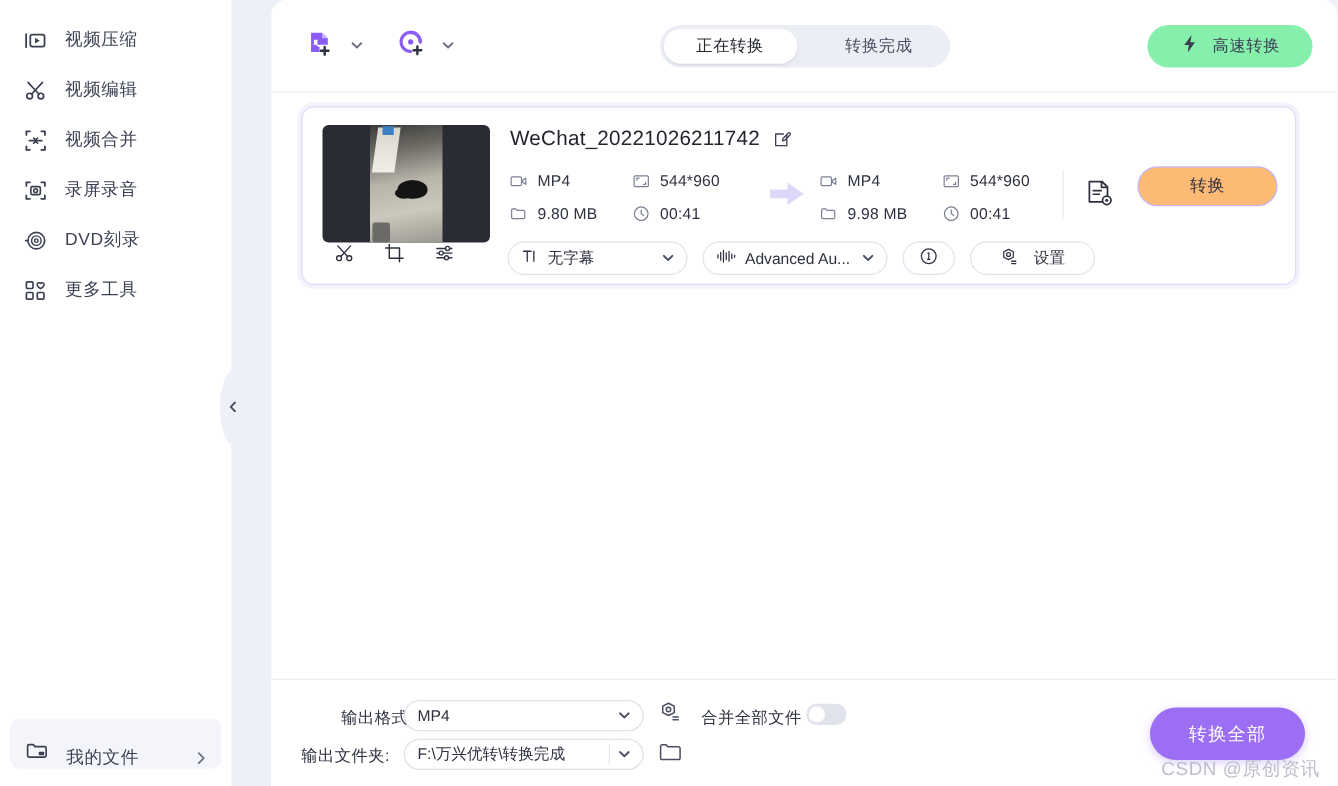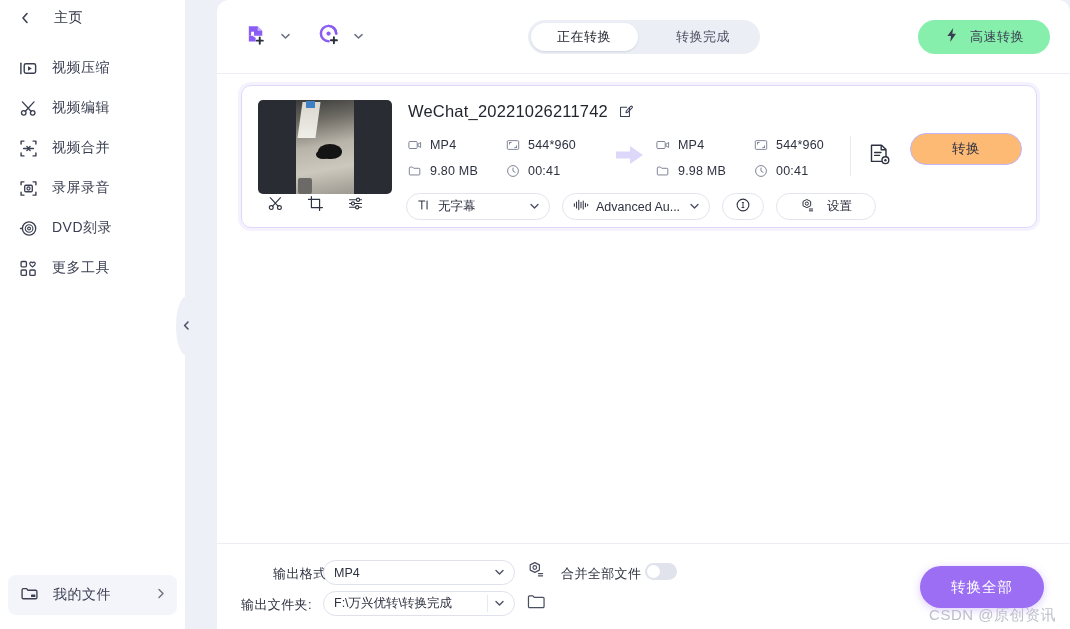--- a/index.html
+++ b/index.html
@@ -39,21 +39,21 @@
   .nav-item.active {
     background: linear-gradient(90deg, #ece7fd 0%, #f3effe 60%, #faf8ff 100%);
   }
   .nav-item .ico { width: 20px; height: 20px; display: flex; align-items: center; justify-content: center; flex: none; }
   .nav-item .txt { font-size: 14px; letter-spacing: .5px; }
   .nav-item.active .txt { color: #2b2d3a; }
 
   .sidebar-bottom { margin-top: auto; padding: 0 8px 14px 8px; }
   .myfiles {
     height: 40px; border-radius: 8px; background: #f4f5fa;
-    display: flex; align-items: center; padding: 0 12px; gap: 14px; cursor: pointer;
+    display: flex; align-items: flex-end; padding: 0 12px; gap: 14px; cursor: pointer;
   }
   .myfiles .txt { font-size: 14px; color: #3b3f52; letter-spacing: .5px; }
   .myfiles .chev { margin-left: auto; color: #6b6f80; font-size: 12px; }
 
   
   .collapse-handle {
     position: absolute; left: 178px; top: 305px;
     width: 16px; height: 42px;
     background: #eef0f8;
     border-radius: 14px 0 0 14px;
@@ -211,28 +211,20 @@
     font-size: 15px; color: #b9bcc8; letter-spacing: .5px; opacity: .95;
   }
 </style>
 </head>
 <body>
 
 <div class="app">
 
   <div class="sidebar">
 
-    <div class="home-row">
-      <div class="home-back">
-        <svg width="10" height="12" viewBox="0 0 10 12">
-            <path d="M7 1.5L3 6l4 4.5" fill="none" stroke="#3f4254" stroke-width="1.6" stroke-linecap="round" stroke-linejoin="round"></path>
-          </svg>
-      </div>
-      <div class="home-label">主页</div>
-    </div>
 
     <div class="nav">
 
 
       <div class="nav-item">
         <span class="ico">
           <svg width="19" height="19" viewBox="0 0 20 20">
             <path d="M2 4.5v11" stroke="#3b3f52" stroke-width="1.5" stroke-linecap="round"></path>
             <rect x="5.5" y="5" width="12" height="10" rx="1.8" fill="none" stroke="#3b3f52" stroke-width="1.5"></rect>
             <path d="M9.5 7.6l4 2.4-4 2.4z" fill="#3b3f52"></path>

